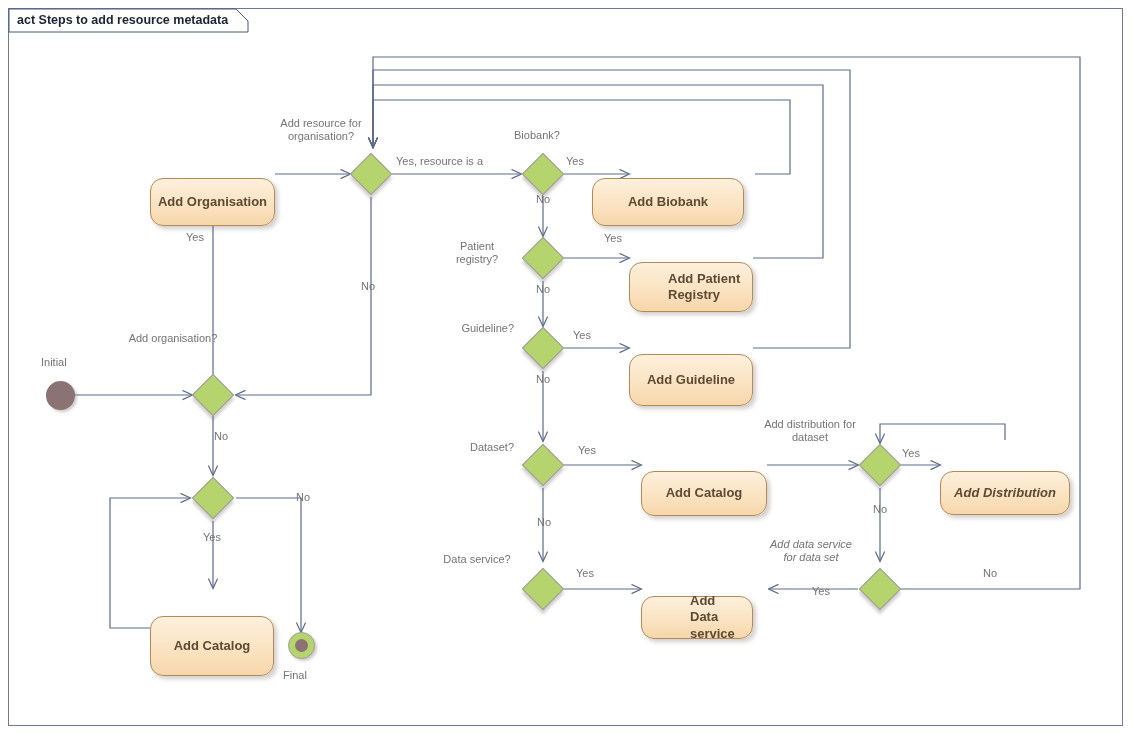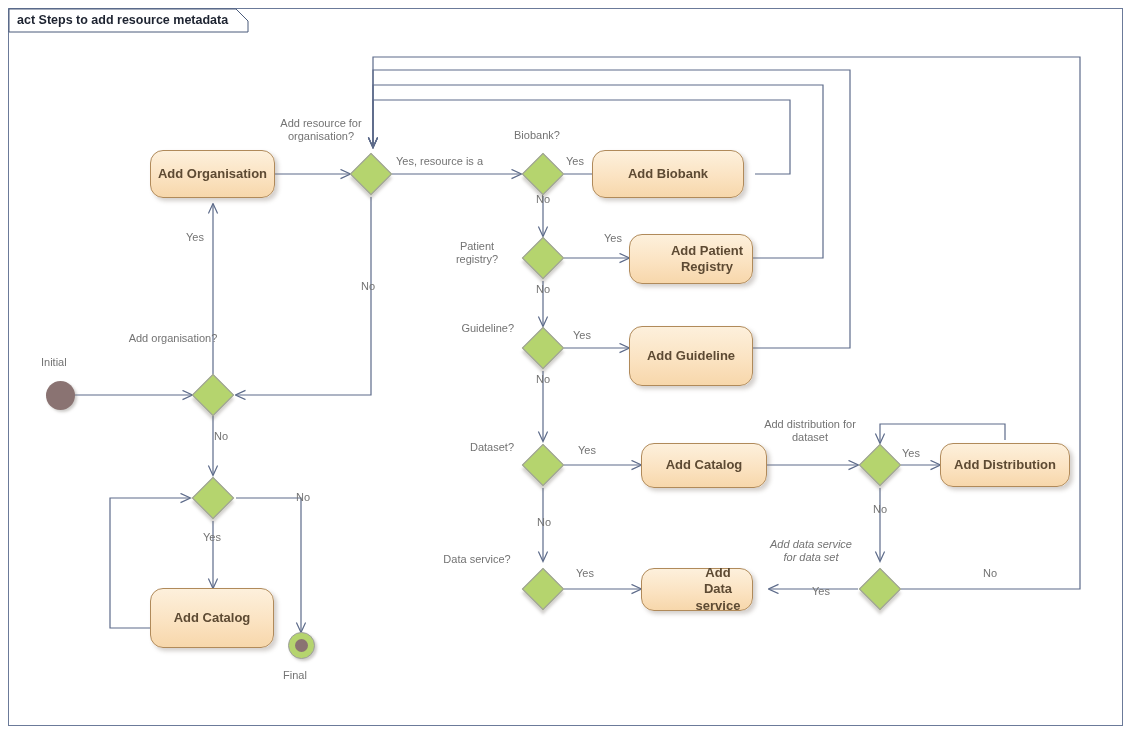--- a/index.html
+++ b/index.html
@@ -59,23 +59,23 @@
     border: 1px solid #b08a5a;
     border-radius: 13px;
     background: linear-gradient(to bottom, #fdf0dc 0%, #fbe3c2 55%, #f7d7ab 100%);
     box-shadow: 3px 3px 4px rgba(120,110,100,0.33);
     color: #5d4a33;
     font-size: 13px;
     font-weight: bold;
     display: flex;
     align-items: center;
     justify-content: center;
-    text-align: center;
     line-height: 1.25;
     padding: 2px 6px;
+    margin-top: 28px;
   }
 
   
   .decision {
     position: absolute;
     background: #b5d46e;
     border: 1px solid #9e9e9e;
     transform: rotate(45deg);
     box-shadow: 3px 3px 3px rgba(120,115,105,0.33);
     box-sizing: border-box;
@@ -208,25 +208,25 @@
   <div class="lbl" style="left:283px;top:669px;">Final</div>
 
   <div class="action" style="left:150px;top:150px;width:125px;height:48px;">Add Organisation</div>
 
   <div class="action" style="left:150px;top:588px;width:124px;height:60px;">Add Catalog</div>
 
   <div class="action" style="left:592px;top:150px;width:152px;height:48px;">Add Biobank</div>
 
   <div class="action" style="left:629px;top:234px;width:124px;height:50px;padding-left:38px;">Add Patient Registry</div>
 
-  <div class="action" style="left:629px;top:326px;width:124px;height:60px;">Add Guideline</div>
+  <div class="action" style="left:629px;top:326px;width:124px;height:52px;">Add Guideline</div>
 
   <div class="action" style="left:641px;top:443px;width:126px;height:45px;">Add Catalog</div>
 
-  <div class="action" style="left:940px;top:443px;width:130px;height:44px;">Add Distribution</div>
+  <div class="action" style="left:940px;top:443px;width:130px;height:44px;font-style:italic;">Add Distribution</div>
 
   <div class="action" style="left:641px;top:568px;width:112px;height:43px;padding-left:48px;">Add Data service</div>
 
   <div class="decision" style="left:198px;top:380px;width:30px;height:30px;"></div>
   <div class="lbl two ct" style="left:118px;top:332px;width:110px;">Add organisation?</div>
 
   <div class="decision" style="left:198px;top:483px;width:30px;height:30px;"></div>
 
   <div class="decision" style="left:356px;top:159px;width:30px;height:30px;"></div>
   <div class="lbl two ct" style="left:266px;top:117px;width:110px;">Add resource for organisation?</div>

